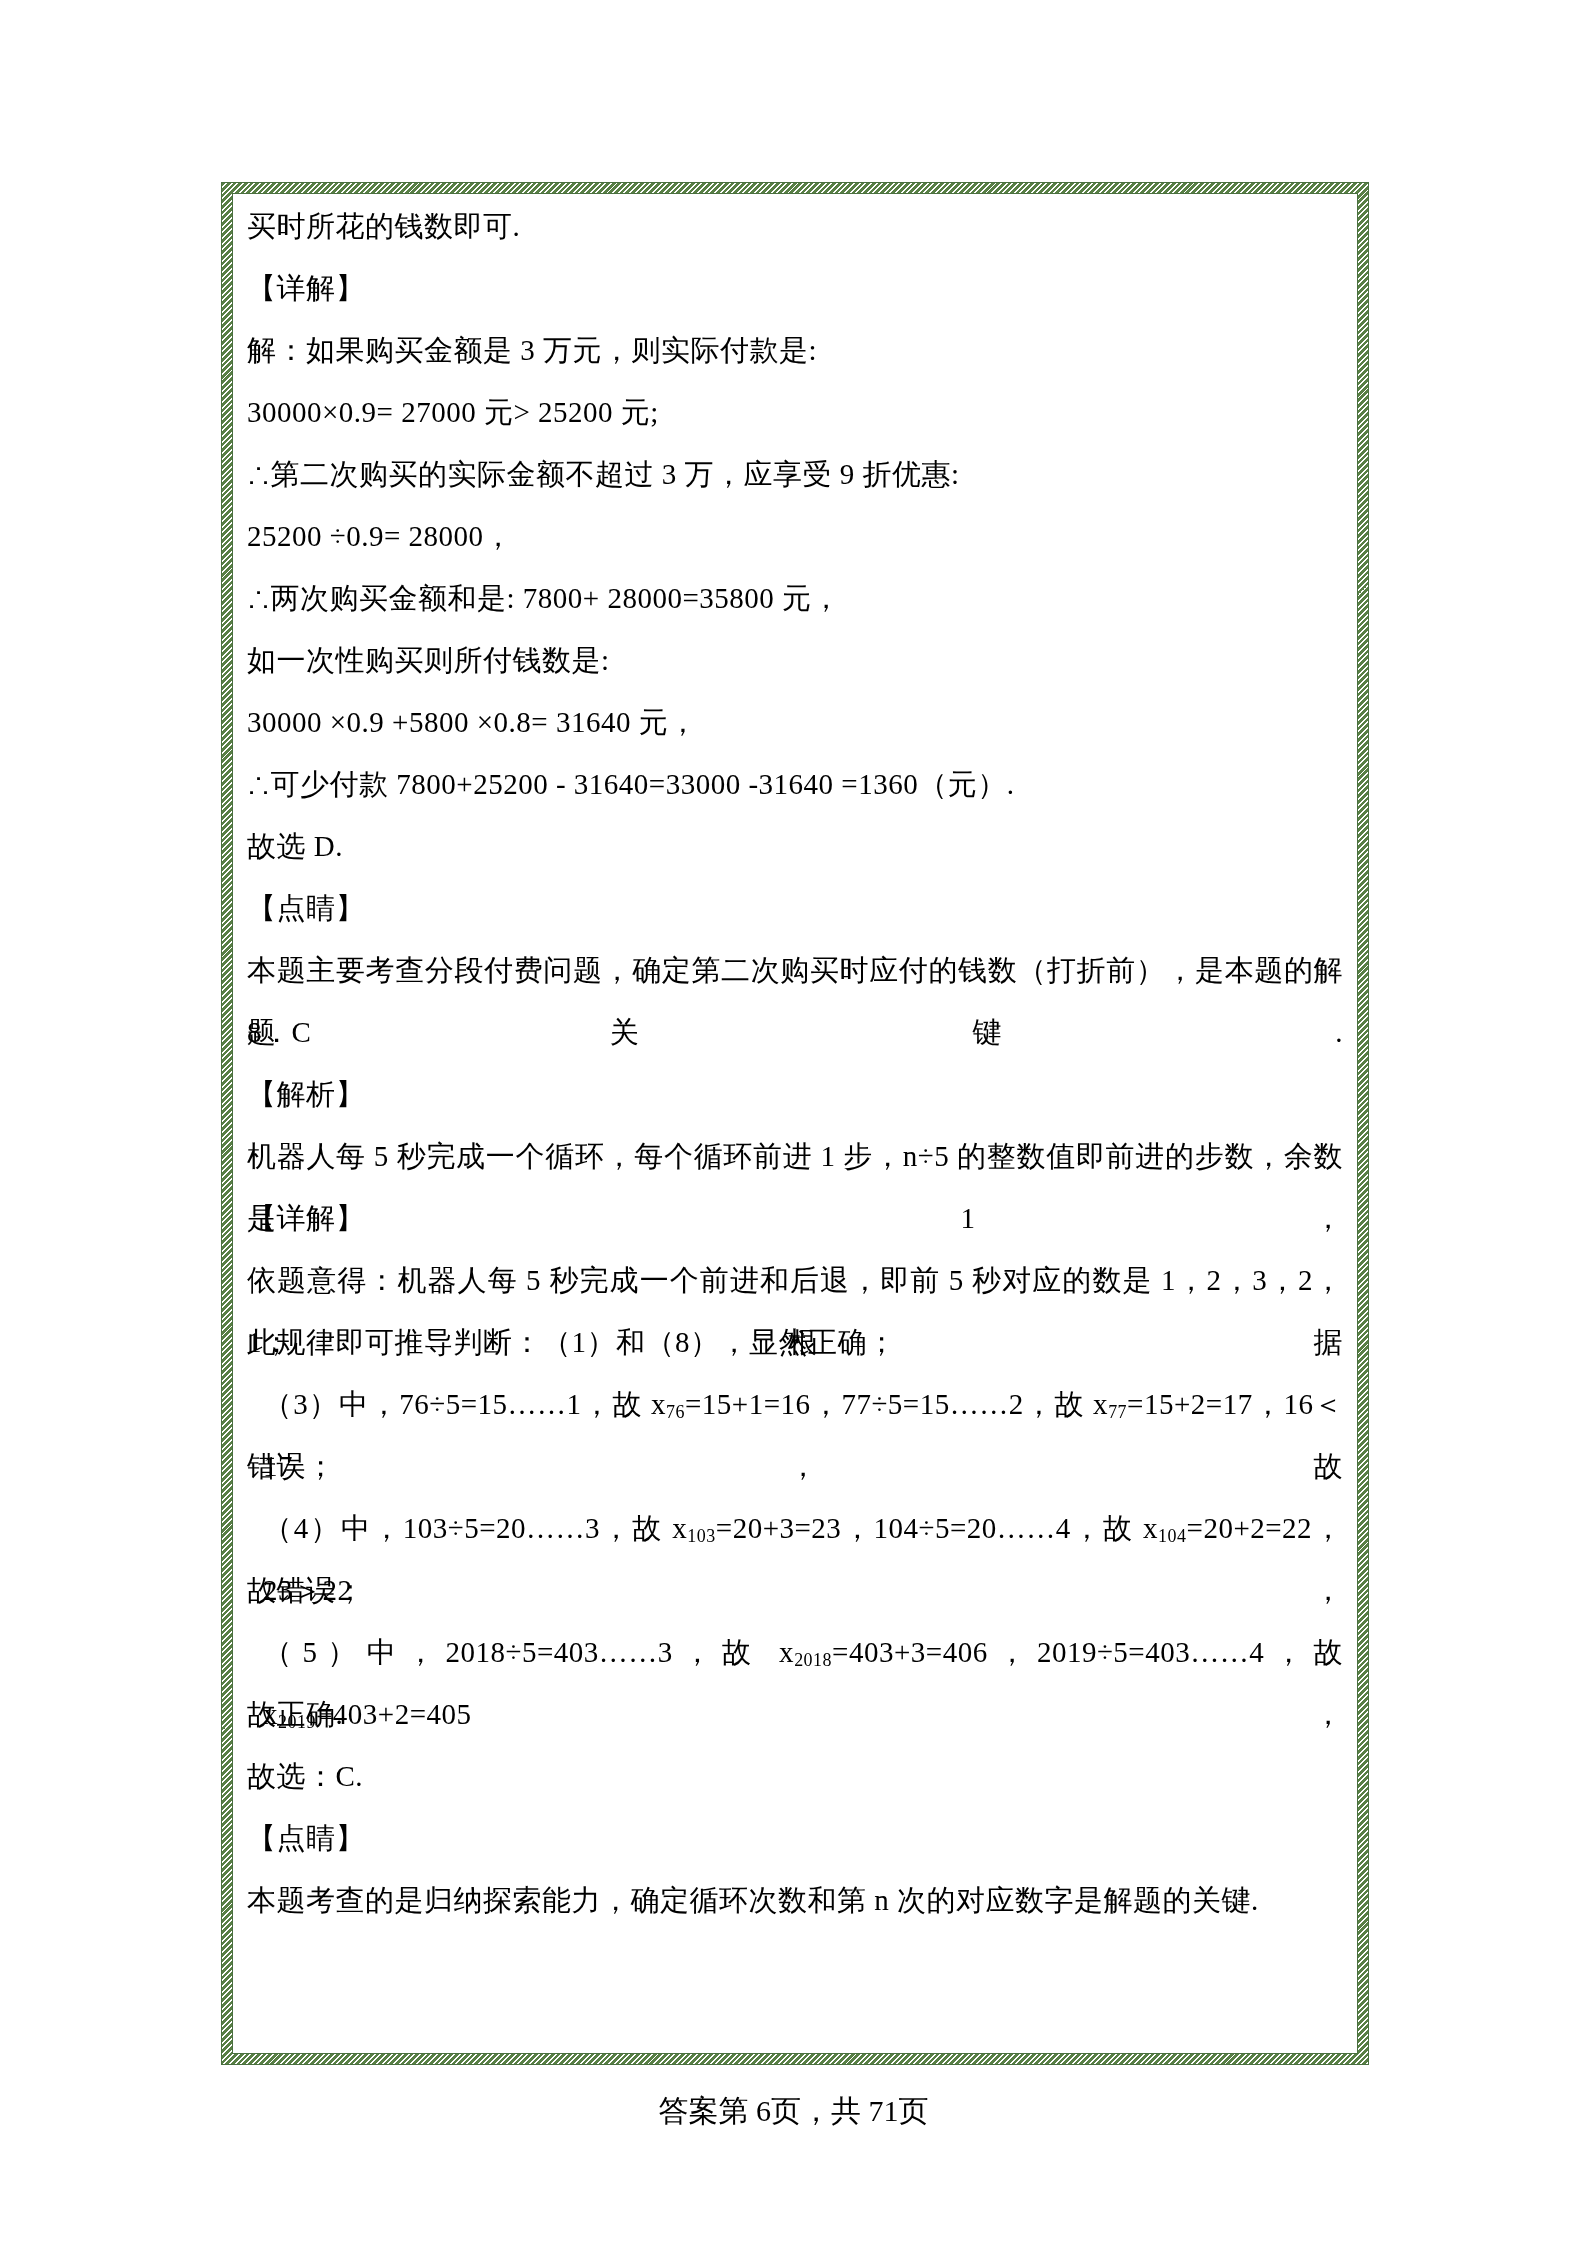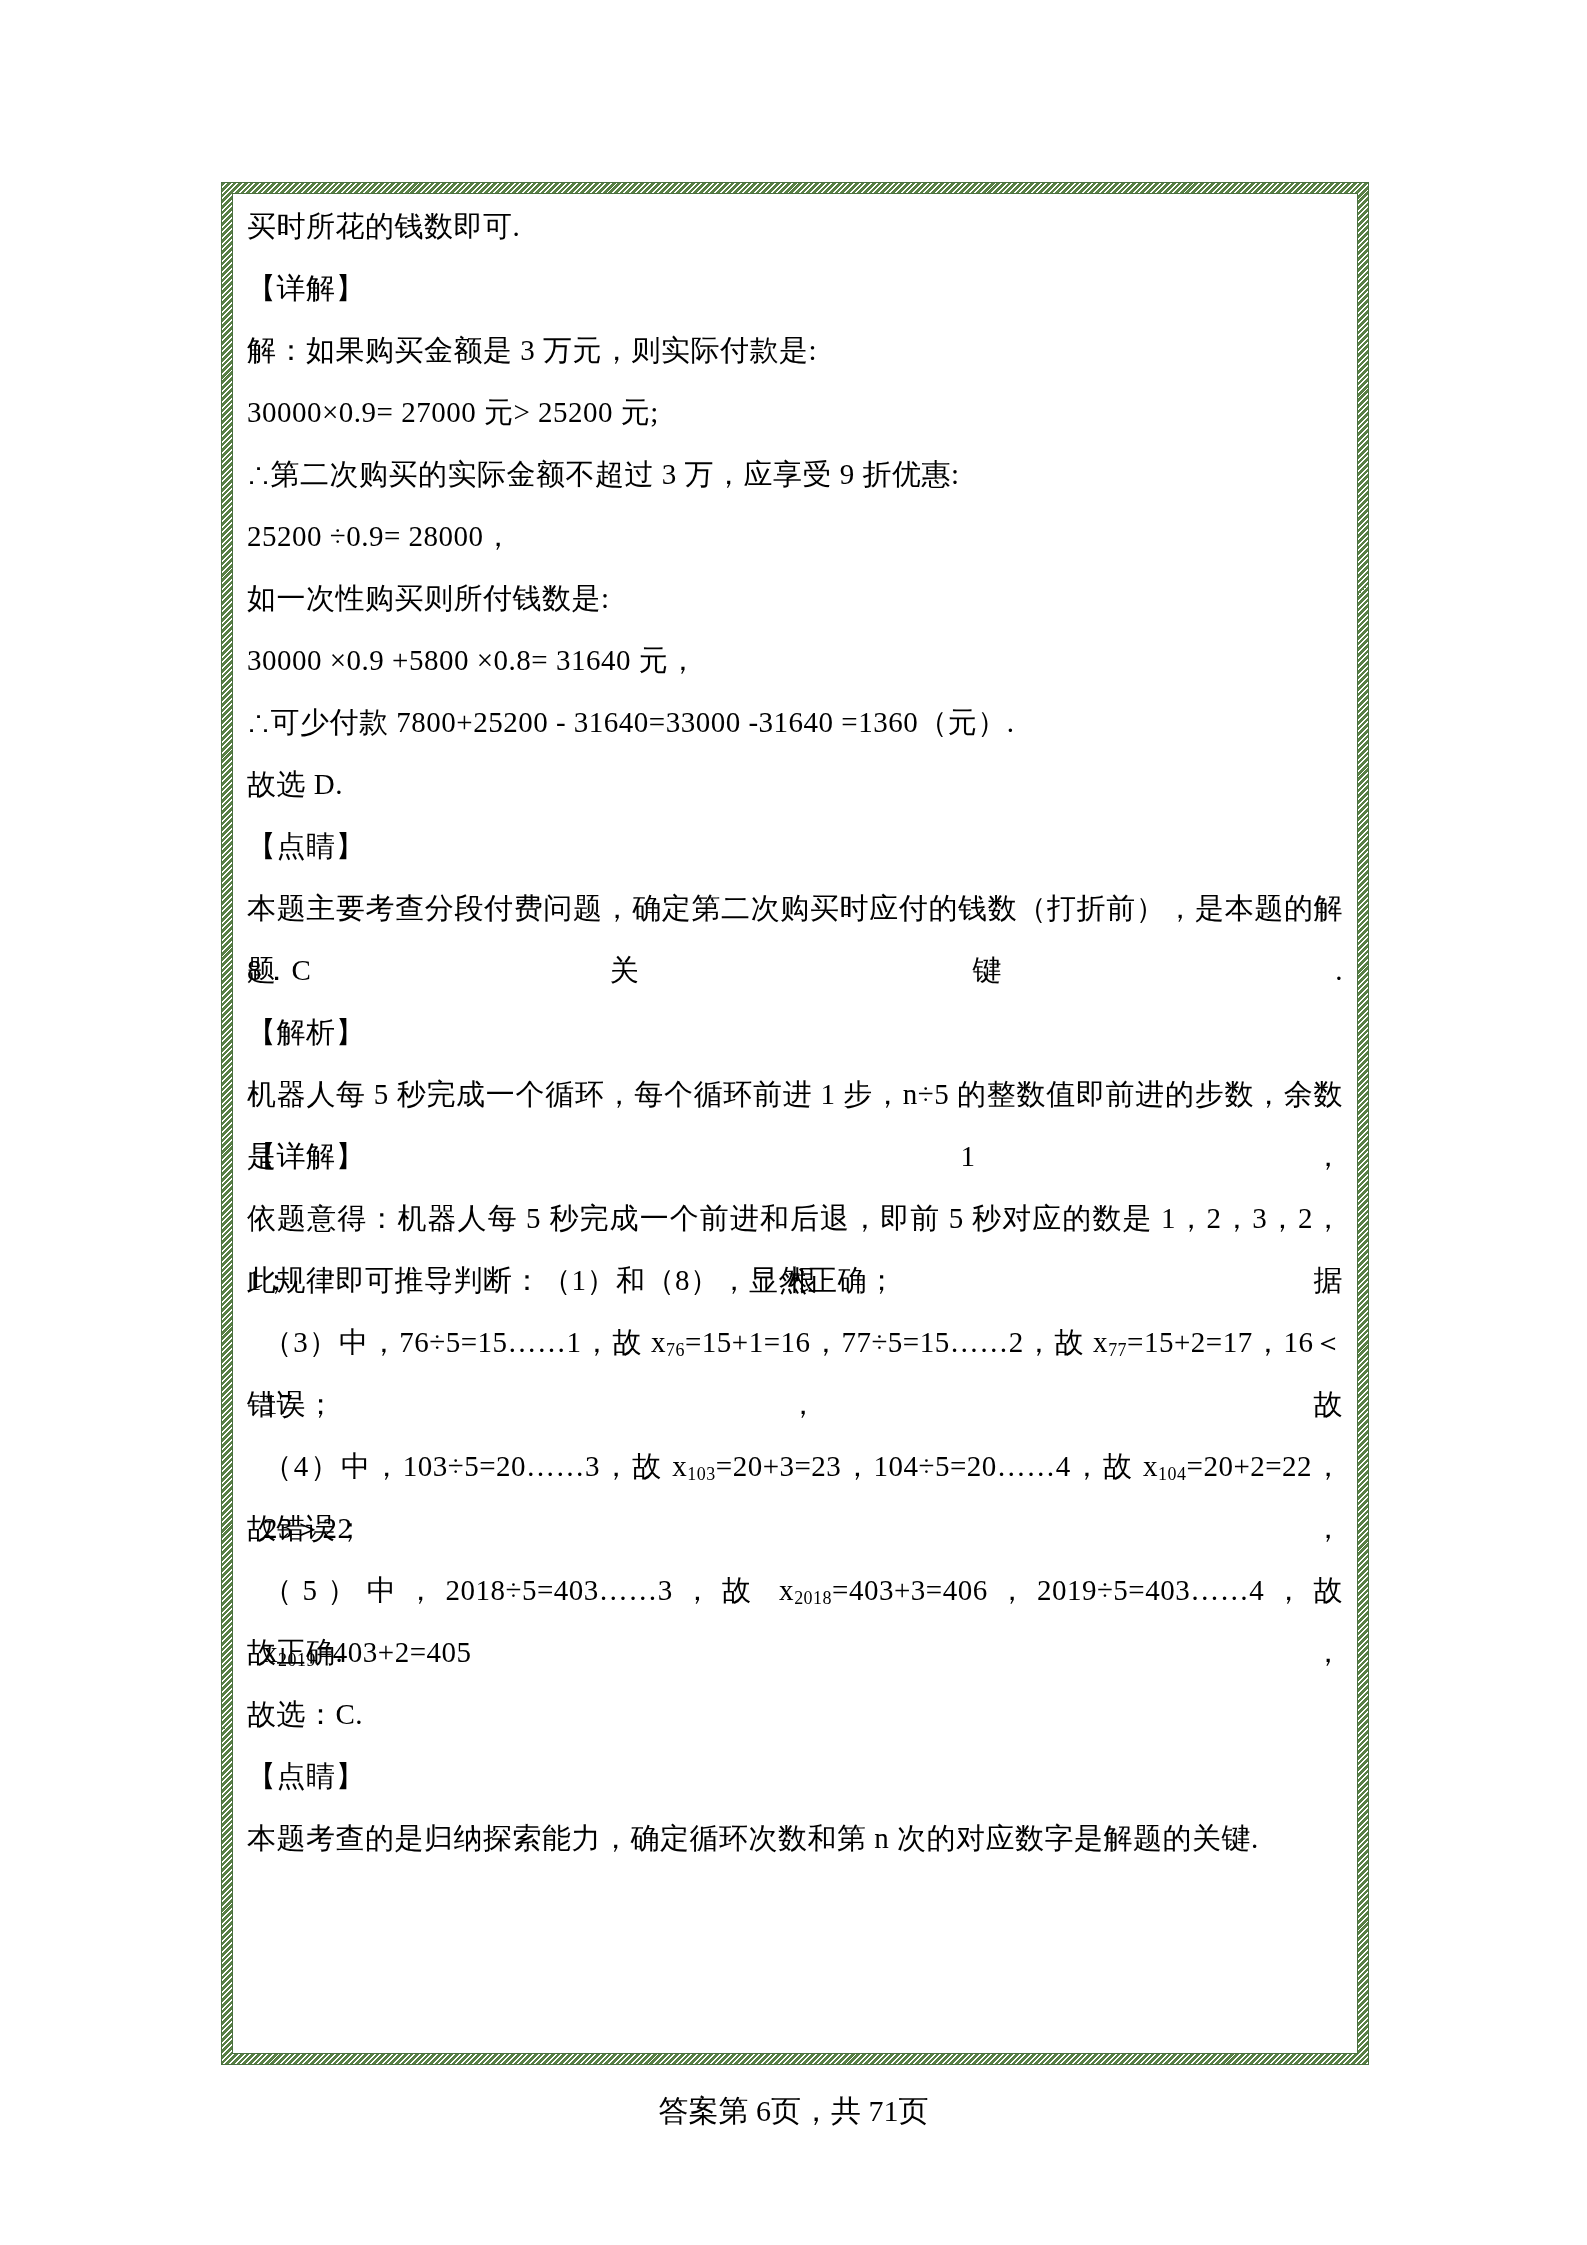--- a/index.html
+++ b/index.html
@@ -66,20 +66,21 @@
 <body>
 
 <div class="bordered-box">
   <div class="content">
       <div class="line">买时所花的钱数即可.</div>
       <div class="line">【详解】</div>
       <div class="line">解：如果购买金额是 3 万元，则实际付款是:</div>
       <div class="line">30000×0.9= 27000 元&gt; 25200 元;</div>
       <div class="line">∴第二次购买的实际金额不超过 3 万，应享受 9 折优惠:</div>
       <div class="line">25200 ÷0.9= 28000，</div>
+      <div class="line">∴两次购买金额和是: 7800+ 28000=35800 元，</div>
       <div class="line">如一次性购买则所付钱数是:</div>
       <div class="line">30000 ×0.9 +5800 ×0.8= 31640 元，</div>
       <div class="line">∴可少付款 7800+25200 - 31640=33000 -31640 =1360（元）.</div>
       <div class="line">故选 D.</div>
       <div class="line">【点睛】</div>
       <div class="line fill">本题主要考查分段付费问题，确定第二次购买时应付的钱数（打折前），是本题的解题关键.</div>
       <div class="line">8．C</div>
       <div class="line">【解析】</div>
       <div class="line fill">机器人每 5 秒完成一个循环，每个循环前进 1 步，n÷5 的整数值即前进的步数，余数是 1，</div>
       <div class="line">【详解】</div>

